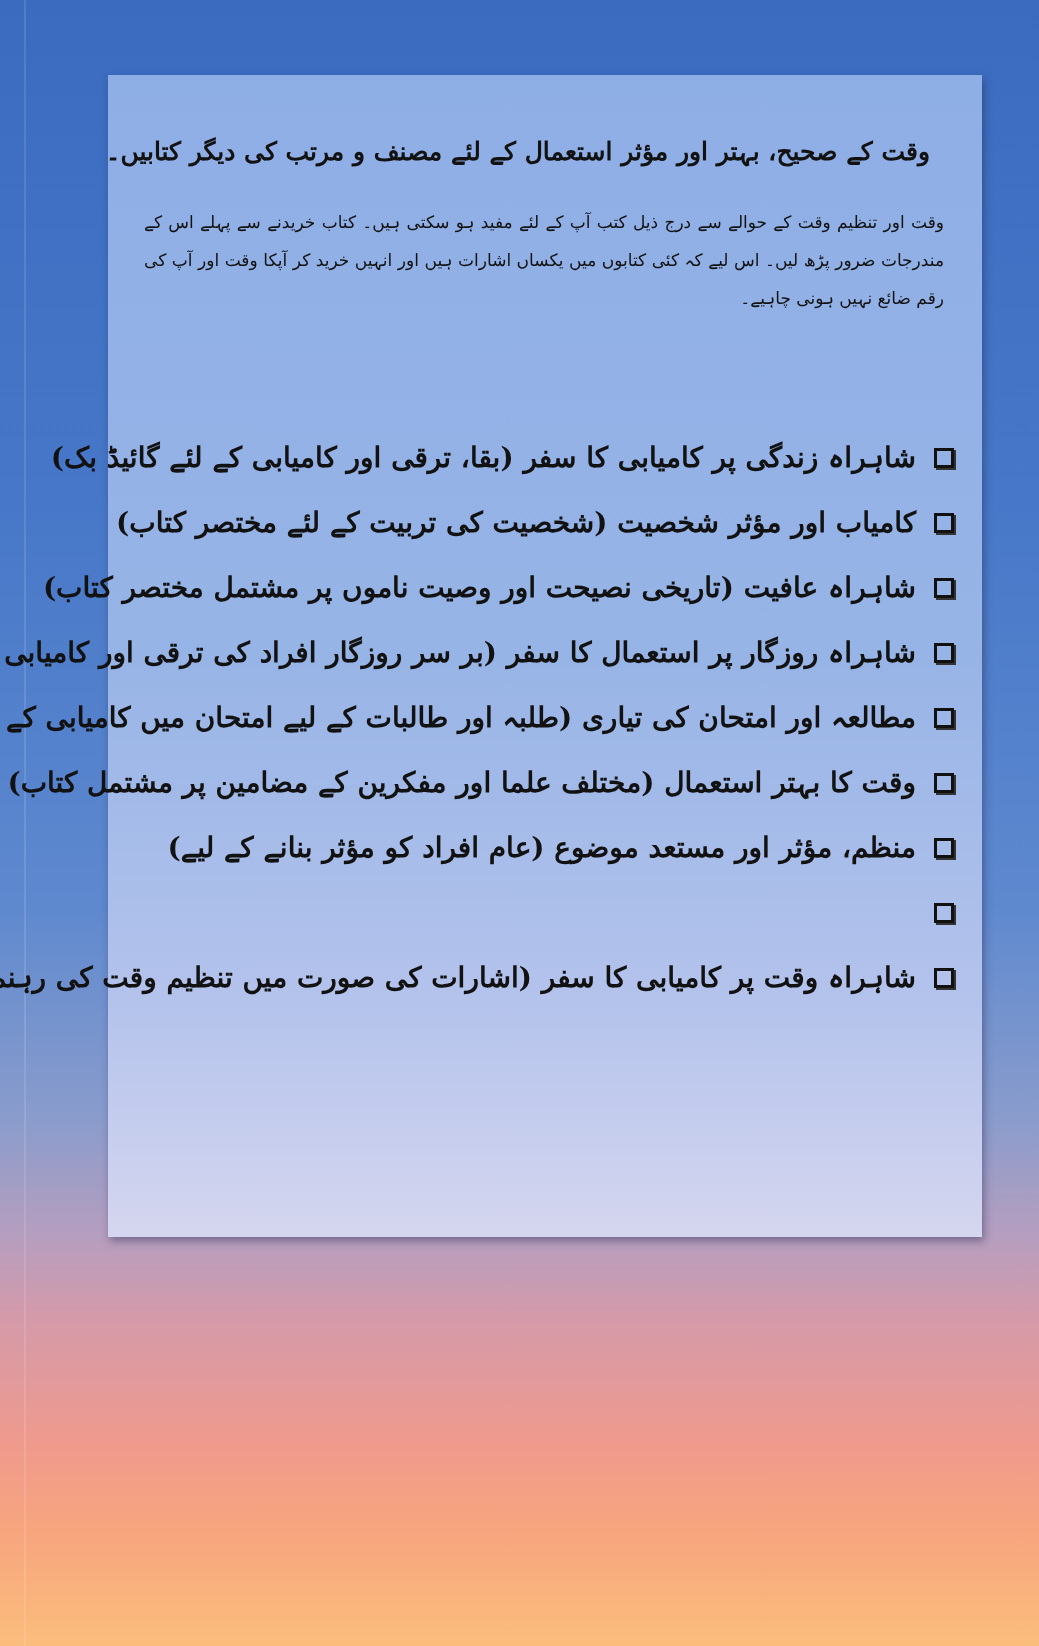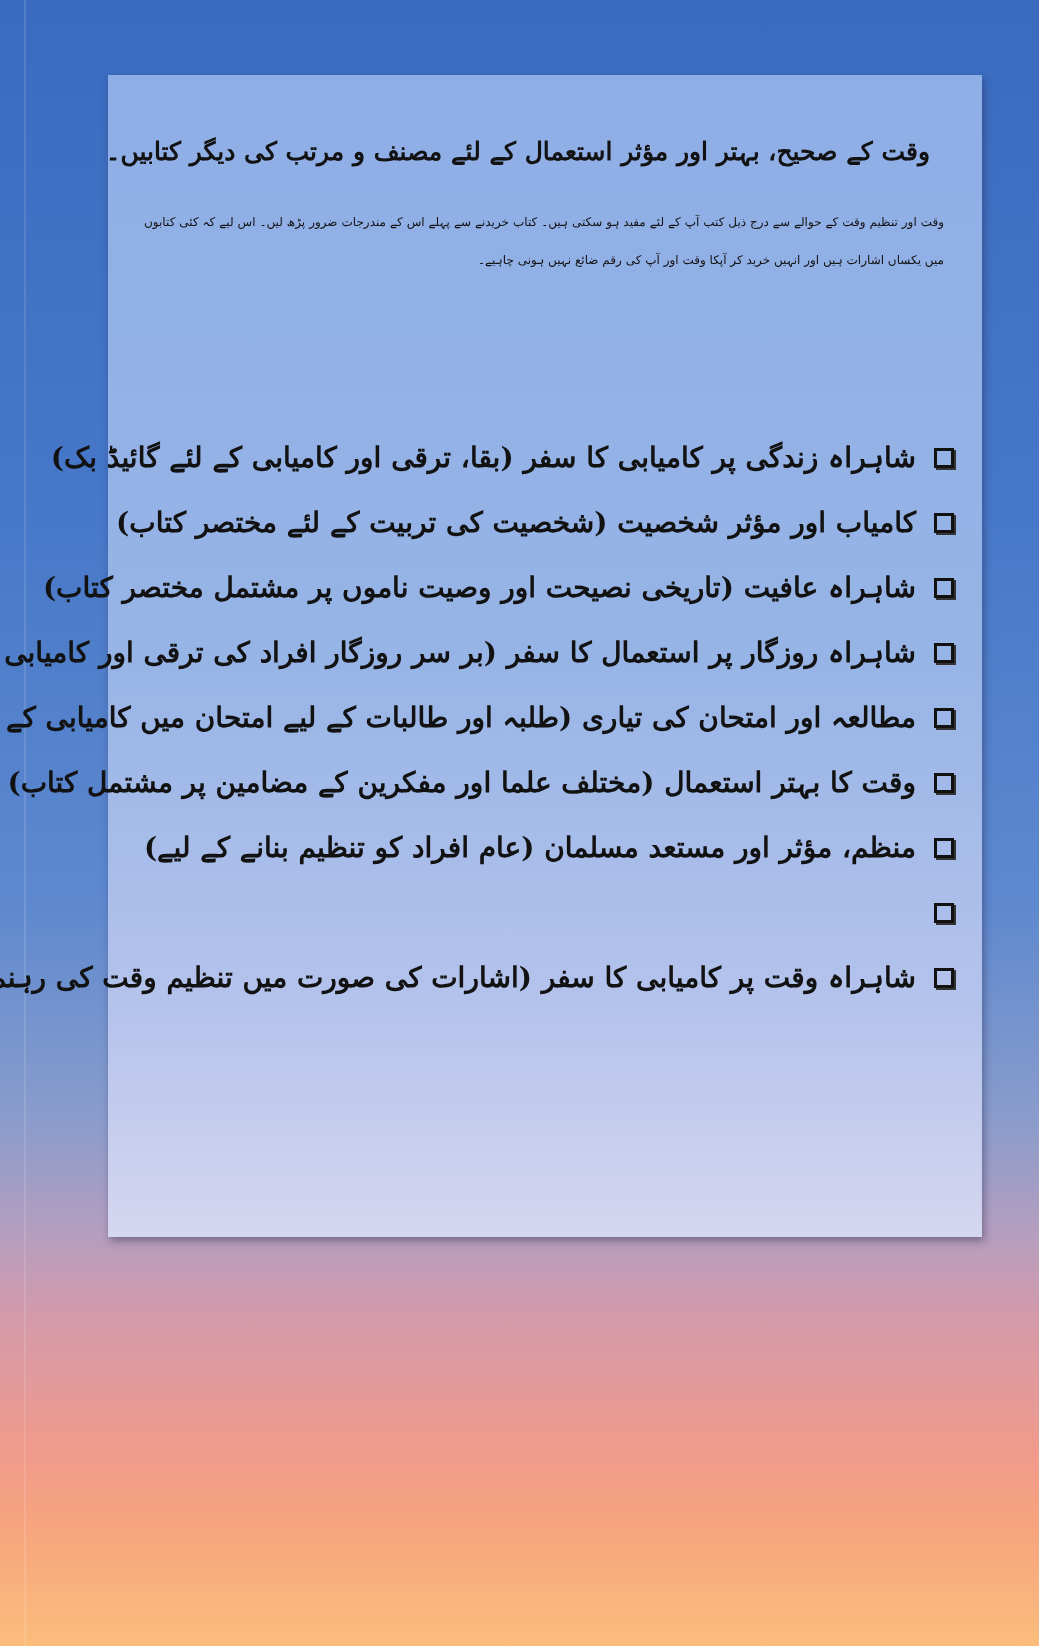--- a/index.html
+++ b/index.html
@@ -21,21 +21,21 @@
     direction: rtl;
     color: #121212;
   }
   .heading {
     position: absolute; right: 52px; top: 62px;
     font-family: "DejaVu Serif", serif; font-weight: bold;
     font-size: 25px; white-space: nowrap;
   }
   .intro {
     position: absolute; right: 38px; top: 128px; width: 800px;
-    font-family: "DejaVu Serif", serif; font-size: 12px; line-height: 38px;
+    font-family: "DejaVu Serif", serif; font-size: 17px; line-height: 38px;
     text-align: justify;
   }
   .books {
     position: absolute; right: 28px; top: 350px; margin: 0; padding: 0; list-style: none;
   }
   .book {
     display: flex; align-items: center; height: 65px;
     font-family: "DejaVu Serif", serif; font-size: 28px; font-weight: bold; white-space: nowrap;
   }
   .checkbox {
@@ -71,21 +71,21 @@
     <li class="book">
         <span class="checkbox"></span>
         <span>مطالعہ اور امتحان کی تیاری (طلبہ اور طالبات کے لیے امتحان میں کامیابی کے لیے)</span>
       </li>
     <li class="book">
         <span class="checkbox"></span>
         <span>وقت کا بہتر استعمال (مختلف علما اور مفکرین کے مضامین پر مشتمل کتاب)</span>
       </li>
     <li class="book">
         <span class="checkbox"></span>
-        <span>منظم، مؤثر اور مستعد مسلمان (عام افراد کو تنظیم بنانے کے لیے)</span>
+        <span>منظم، مؤثر اور مستعد موضوع (عام افراد کو مؤثر بنانے کے لیے)</span>
       </li>
     <li class="book">
         <span class="checkbox"></span>
       </li>
     <li class="book">
         <span class="checkbox"></span>
         <span>شاہراہ وقت پر کامیابی کا سفر (اشارات کی صورت میں تنظیم وقت کی رہنمائی)</span>
       </li>
   </ul>
 </div>

